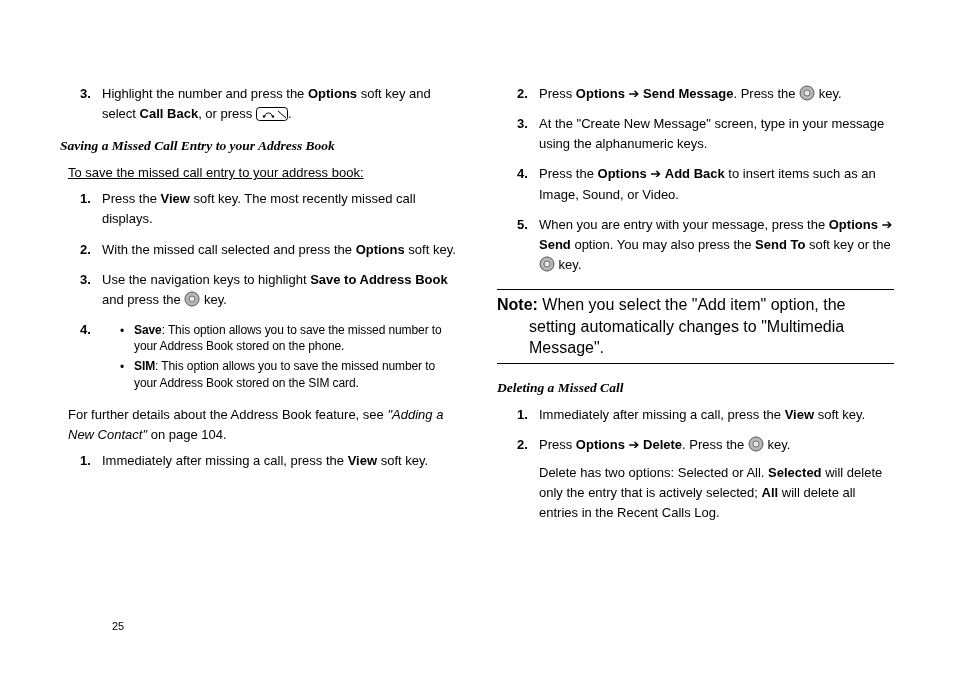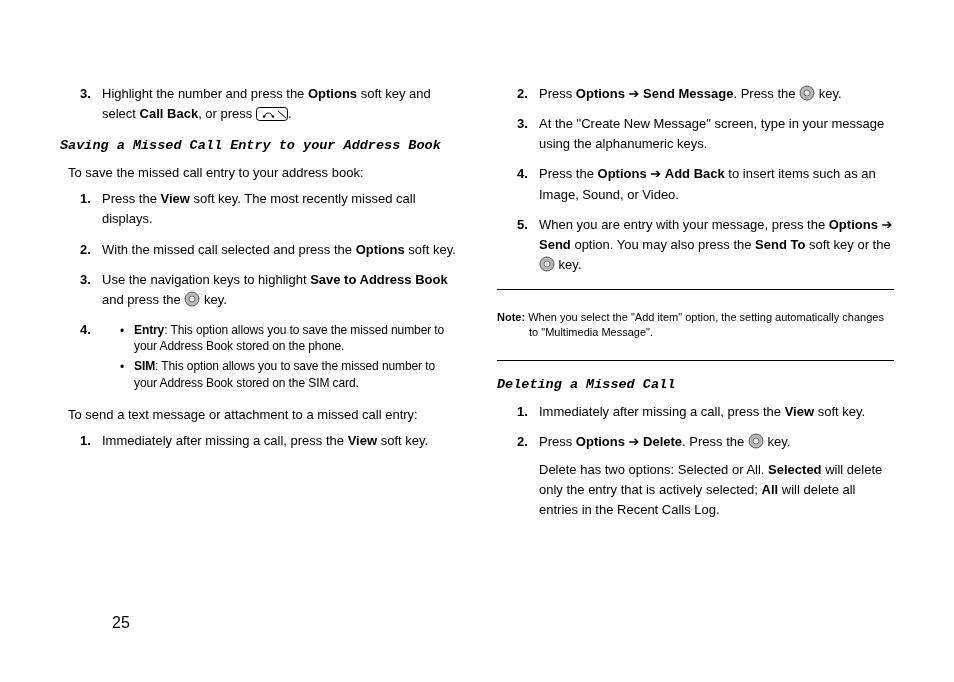--- a/index.html
+++ b/index.html
@@ -34,65 +34,66 @@
   }
   .ol-num {
     width: 22px;
     flex: none;
     font-weight: bold;
   }
   .ol-body {
     flex: 1;
   }
   .heading {
-    font-family: Liberation Mono, monospace;
+    font-family: Liberation Serif, serif;
     font-style: italic;
     font-weight: bold;
     font-size: 13.5px;
     margin: 12px 0 6px 0;
   }
   .intro {
     margin: 4px 0 6px 8px;
+    text-decoration: underline;
   }
   .bullet {
     display: flex;
     margin: 2px 0 4px 18px;
     font-size: 12px;
   }
   .bullet .dot {
     width: 14px;
     flex: none;
   }
   .bullet .bb {
     flex: 1;
     line-height: 1.35;
   }
   .para {
     margin: 6px 0 6px 0;
   }
   .note-box {
     border-top: 1px solid #000;
     border-bottom: 1px solid #000;
-    padding: 20px 0;
+    padding: 4px 0;
     margin: 14px 0 14px 0;
-    font-size: 11px;
+    font-size: 16px;
     line-height: 1.35;
   }
   .note-box .note-body {
     display: block;
     padding-left: 32px;
     text-indent: -32px;
   }
   .b { font-weight: bold; }
   .ref { font-style: italic; }
   .page-number {
     position: absolute;
     bottom: 50px;
     left: 112px;
-    font-size: 16px;
+    font-size: 11px;
   }
   svg { vertical-align: -3px; }
   .condensed { letter-spacing: -0.1px; }
 </style>
 </head>
 <body>
 
 <div class="page">
   <div class="columns">
 
@@ -136,31 +137,33 @@
                 <circle cx="8" cy="8" r="3" fill="#e8e8e8" stroke="#555" stroke-width="0.8"></circle>
               </svg></span><span> key.</span>
         </div>
       </div>
 
       <div class="ol-item">
         <div class="ol-num">4.</div>
         <div class="ol-body">
           <div class="bullet">
             <div class="dot">•</div>
-            <div class="bb condensed"><span class="b">Entry</span><span>: This option allows you to save the missed number to your Address Book stored on the phone.</span></div>
+            <div class="bb condensed"><span class="b">Save</span><span>: This option allows you to save the missed number to your Address Book stored on the phone.</span></div>
           </div>
           <div class="bullet">
             <div class="dot">•</div>
             <div class="bb condensed"><span class="b">SIM</span><span>: This option allows you to save the missed number to your Address Book stored on the SIM card.</span></div>
           </div>
         </div>
       </div>
 
-
-      <div class="intro">To send a text message or attachment to a missed call entry:</div>
+      <div class="para" style="margin-left:8px;">
+        <span>For further details about the Address Book feature, see </span><span class="ref">"Adding a New Contact"</span><span> on page 104.</span>
+      </div>
+
 
       <div class="ol-item">
         <div class="ol-num">1.</div>
         <div class="ol-body">
           <span>Immediately after missing a call, press the </span><span class="b">View</span><span> soft key.</span>
         </div>
       </div>
 
     </div>
 

